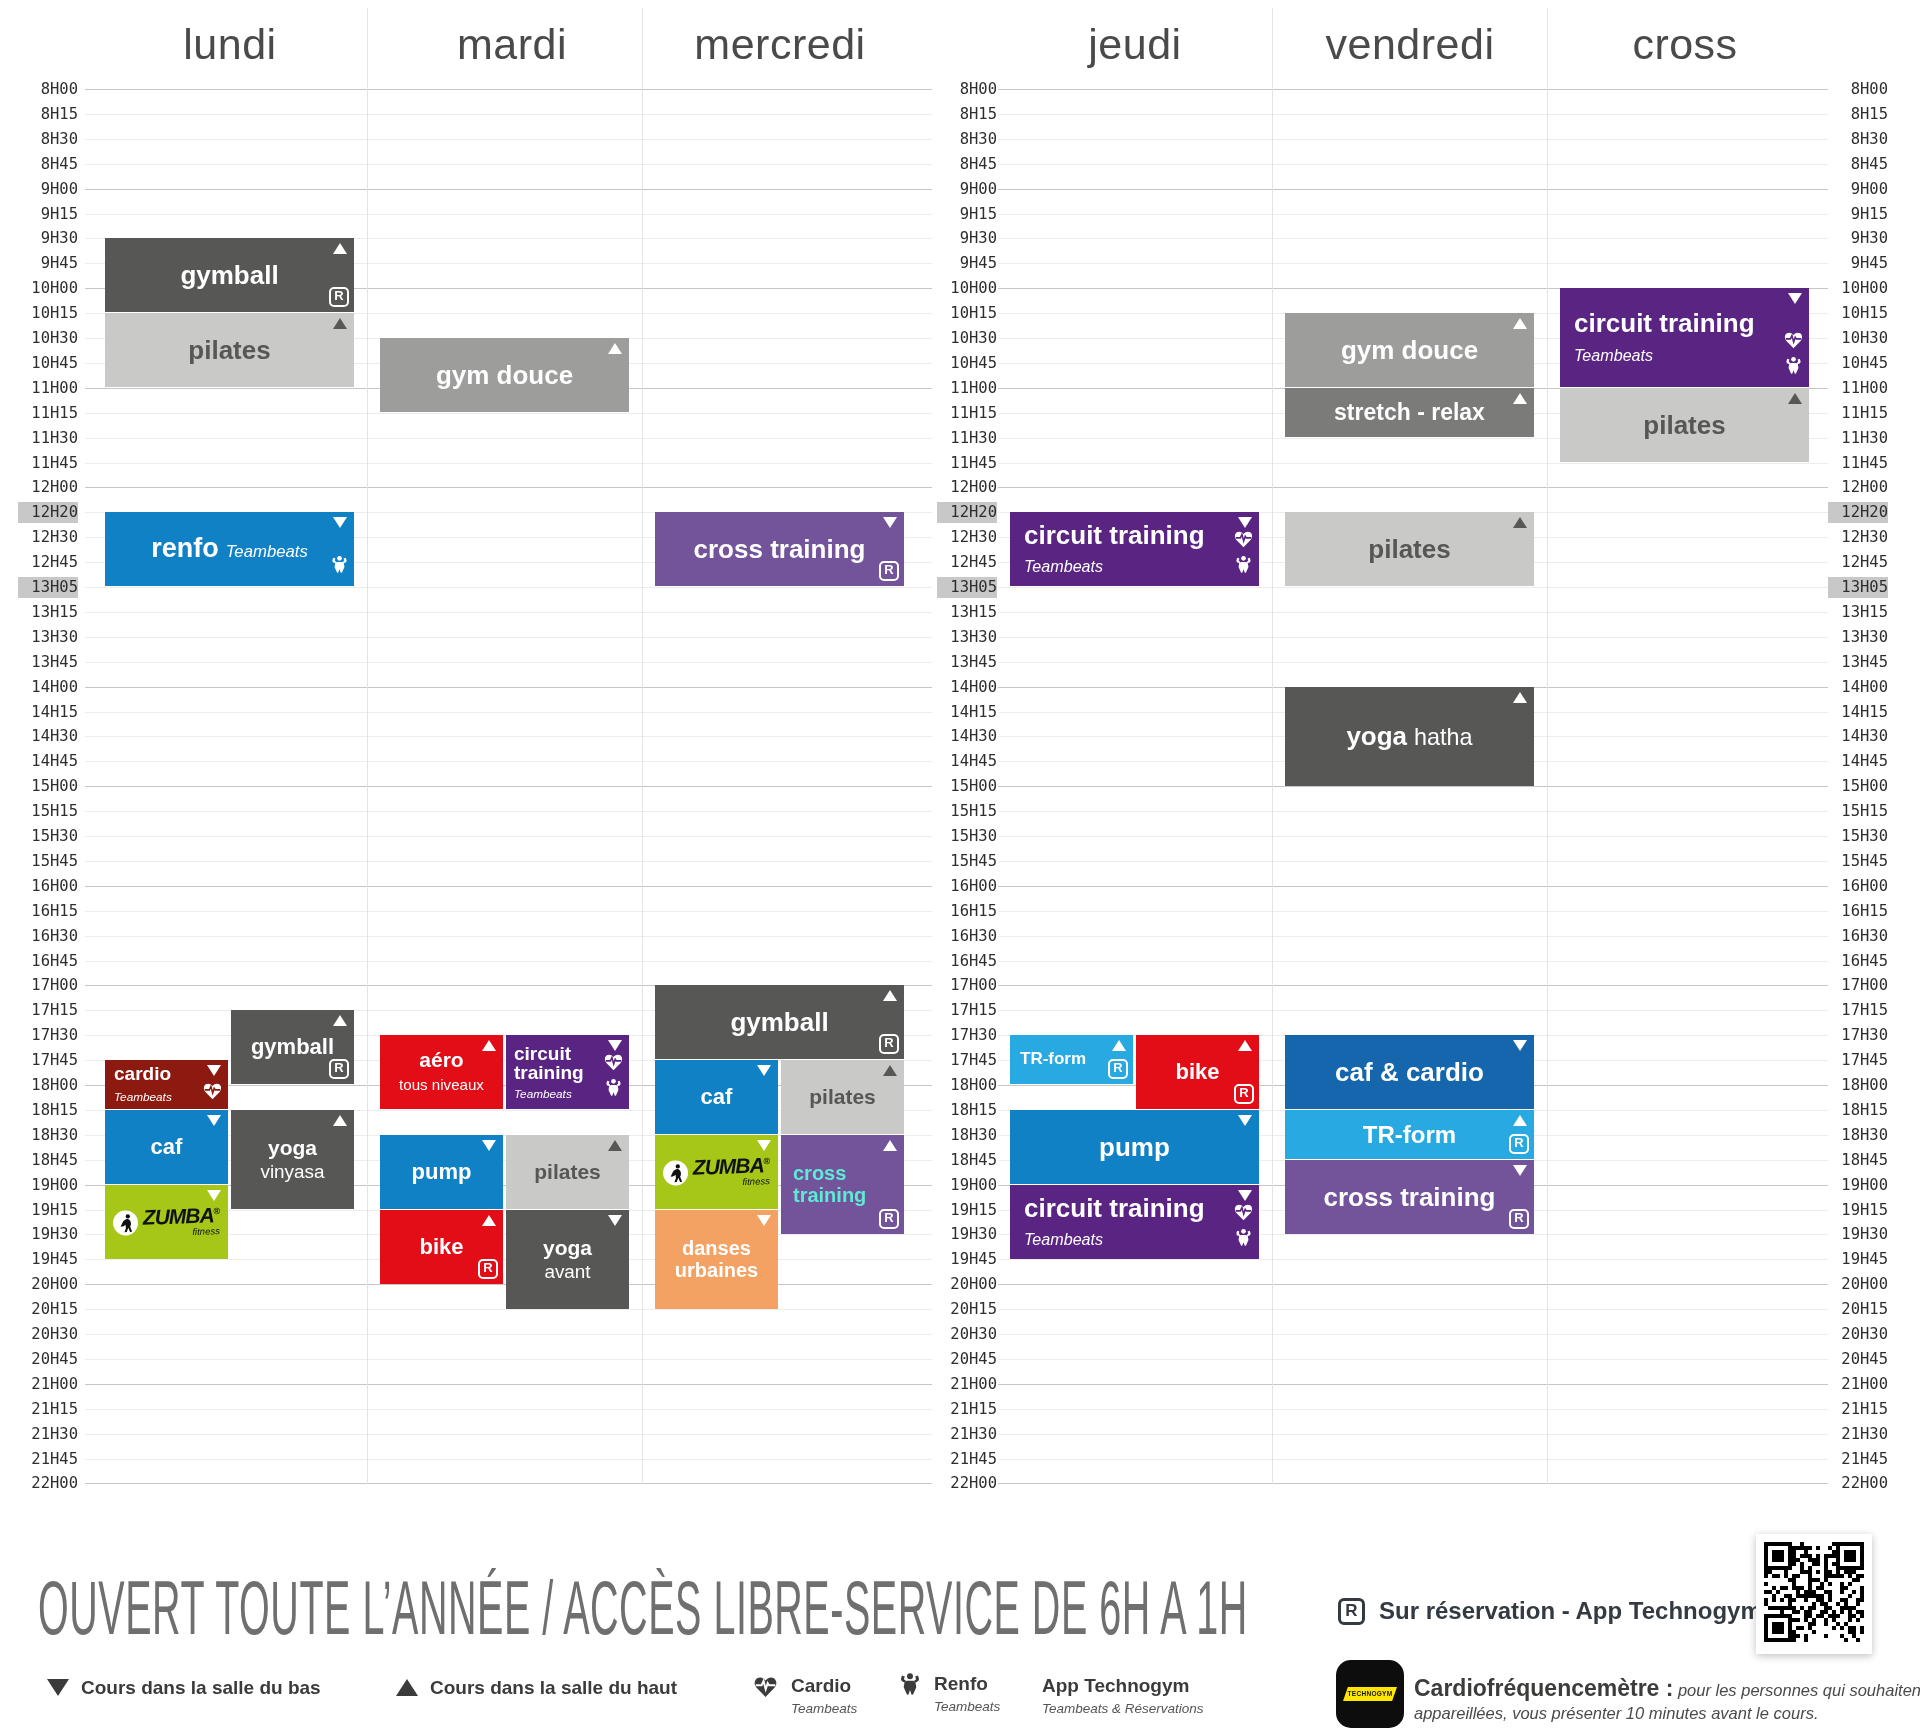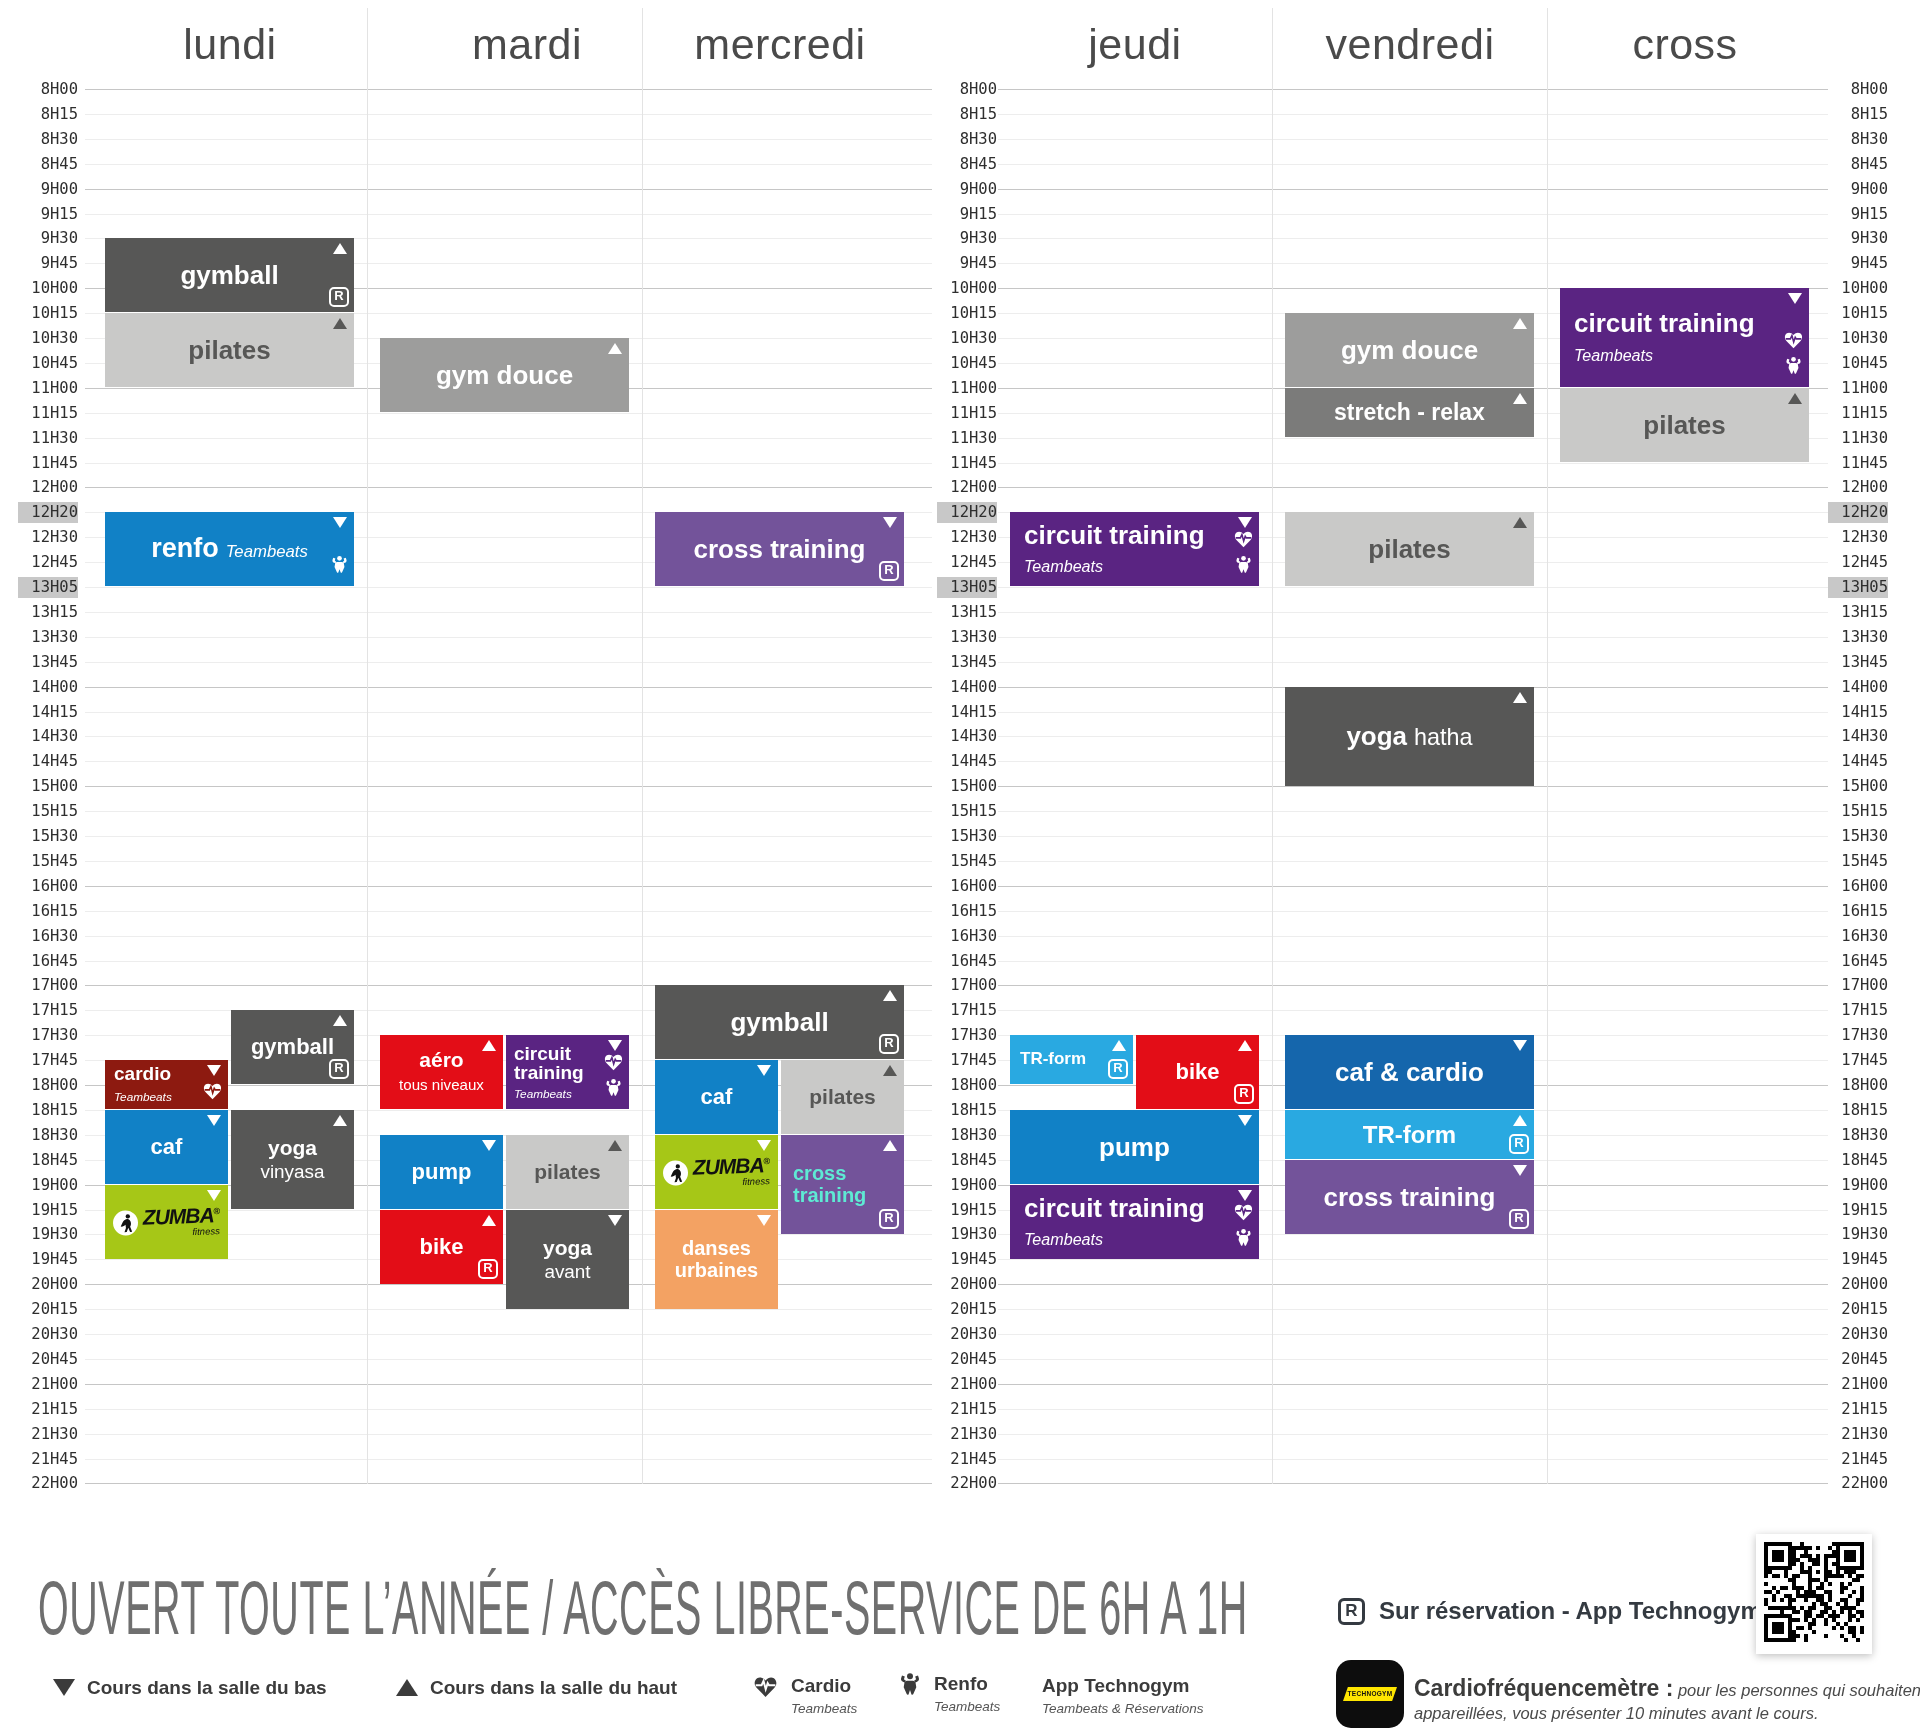--- a/index.html
+++ b/index.html
@@ -299,21 +299,21 @@
 
   <div class="tg-icon">
     <span class="tg-band">TECHNOGYM</span>
   </div>
 
   <div class="note">
     <span class="note-b">Cardiofréquencemètre :</span>
     <span class="note-i">pour les personnes qui souhaitent être appareillées, vous présenter 10 minutes avant le cours.</span>
   </div>
 
-  <div class="lg-item" style="left:53px;top:1676px;text-align:right;">
+  <div class="lg-item" style="left:47px;top:1676px;text-align:right;">
     <span class="tri-dn"></span>
     <span class="lg-label">Cours dans la salle du bas</span>
   </div>
   <div class="lg-item" style="left:396px;top:1676px;">
     <span class="tri-up"></span>
     <span class="lg-label">Cours dans la salle du haut</span>
   </div>
   <div class="lg-item" style="left:752px;top:1674px;">
     <span id="lg-heart"><svg width="27" height="24" viewBox="0 0 24 22">
     <path fill="#3b3b3b" d="M12 21 3.8 12.6C1.3 10.1 1.5 5.8 4.3 3.9 6.6 2.4 9.7 3.1 12 5.9c2.3-2.8 5.4-3.5 7.7-2 2.8 1.9 3 6.2.5 8.7Z"></path>
@@ -338,21 +338,21 @@
       <span class="lg-sub">Teambeats</span>
     </span>
   </div>
   <div class="lg-item" style="left:1042px;top:1674px;">
     <span class="lg-col">
       <span class="lg-label">App Technogym</span>
       <span class="lg-sub">Teambeats &amp; Réservations</span>
     </span>
   </div>
 <div class="day-header" style="left: 230px;">lundi</div>
-    <div class="day-header" style="left: 527px;">mardi</div>
+    <div class="day-header" style="left: 512px;">mardi</div>
     <div class="day-header" style="left: 780px;">mercredi</div>
     <div class="day-header" style="left: 1135px;">jeudi</div>
     <div class="day-header" style="left: 1410px;">vendredi</div>
     <div class="day-header" style="left: 1685px;">cross</div>
     <div class="gline hour" style="left: 85px; width: 847px; top: 89px;"></div>
     <div class="gline hour" style="left: 998px; width: 830px; top: 89px;"></div>
     <div class="tlabel" style="left: 18px; top: 79px;">8H00</div>
     <div class="tlabel" style="left: 937px; top: 79px;">8H00</div>
     <div class="tlabel" style="left: 1828px; top: 79px;">8H00</div>
     <div class="gline" style="left: 85px; width: 847px; top: 114px;"></div>

